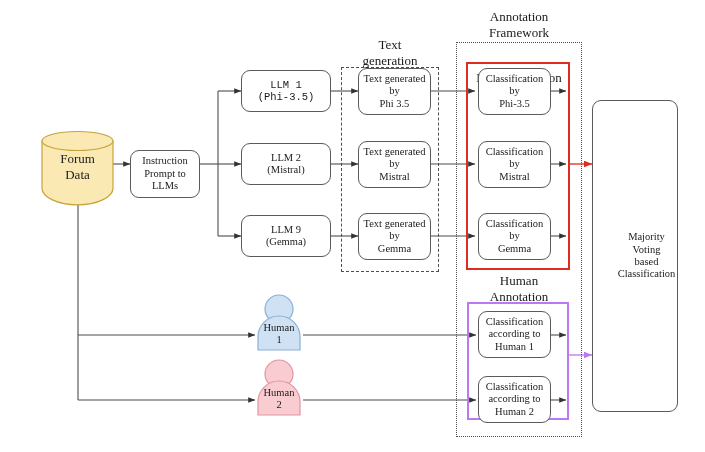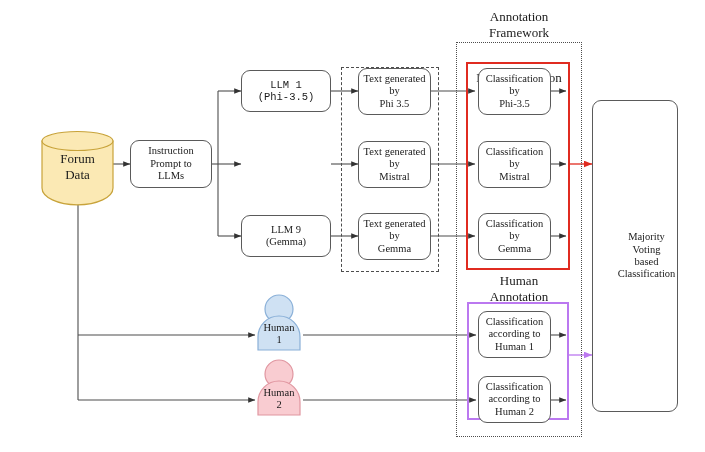--- a/index.html
+++ b/index.html
@@ -134,46 +134,50 @@
   </svg>
 
   <div class="groupbox dashed-grp" style="left:341px; top:67px; width:98px; height:205px;"></div>
 
   <div class="groupbox dotted-grp" style="left:456px; top:42px; width:126px; height:395px;"></div>
 
   <div class="groupbox red-grp" style="left:466px; top:62px; width:104px; height:208px;"></div>
 
   <div class="groupbox purple-grp" style="left:467px; top:302px; width:102px; height:118px;"></div>
 
+  <div class="freetext" style="left:350px; top:37px; width:80px;">Text
+generation</div>
 
   <div class="freetext" style="left:479px; top:9px; width:80px;">Annotation
 Framework</div>
 
   <div class="freetext" style="left:464px; top:46px; width:110px;margin-top:24px;">LLM annotation</div>
 
   <div class="freetext" style="left:479px; top:273px; width:80px;">Human
 Annotation</div>
 
 
   <svg class="layer" viewBox="0 0 705 452">
     <g>
       <path d="M42,141 L42,188 A 19,9 0 0 0 113,188 L113,141 Z" fill="#fbe9b4" stroke="#c8a33a" stroke-width="1.2"></path>
       <ellipse cx="77.5" cy="141" rx="35.5" ry="9.5" fill="#fbe9b4" stroke="#c8a33a" stroke-width="1.2"></ellipse>
     </g>
   </svg>
 
   <div class="freetext" style="left:38px; top:151px; width:79px;text-align:center;">Forum
 Data</div>
 
-  <div class="node rbox" style="left:130px; top:140px; width:82px; height:48px; white-space:pre-line;">Instruction
+  <div class="node rbox" style="left:130px; top:150px; width:70px; height:48px; white-space:pre-line;">Instruction
 Prompt to
 LLMs</div>
 
   <div class="node rbox" style="left:241px; top:70px; width:90px; height:42px; white-space:pre-line;font-family:Liberation Mono, monospace;">LLM 1
 (Phi-3.5)</div>
+  <div class="node rbox" style="left:241px; top:143px; width:90px; height:42px; white-space:pre-line;">LLM 2
+(Mistral)</div>
   <div class="node rbox" style="left:241px; top:215px; width:90px; height:42px; white-space:pre-line;">LLM 9
 (Gemma)</div>
 
   <div class="node rbox" style="left:358px; top:68px; width:73px; height:47px; white-space:pre-line;">Text generated
 by
 Phi 3.5</div>
   <div class="node rbox" style="left:358px; top:141px; width:73px; height:47px; white-space:pre-line;">Text generated
 by
 Mistral</div>
   <div class="node rbox" style="left:358px; top:213px; width:73px; height:47px; white-space:pre-line;">Text generated

